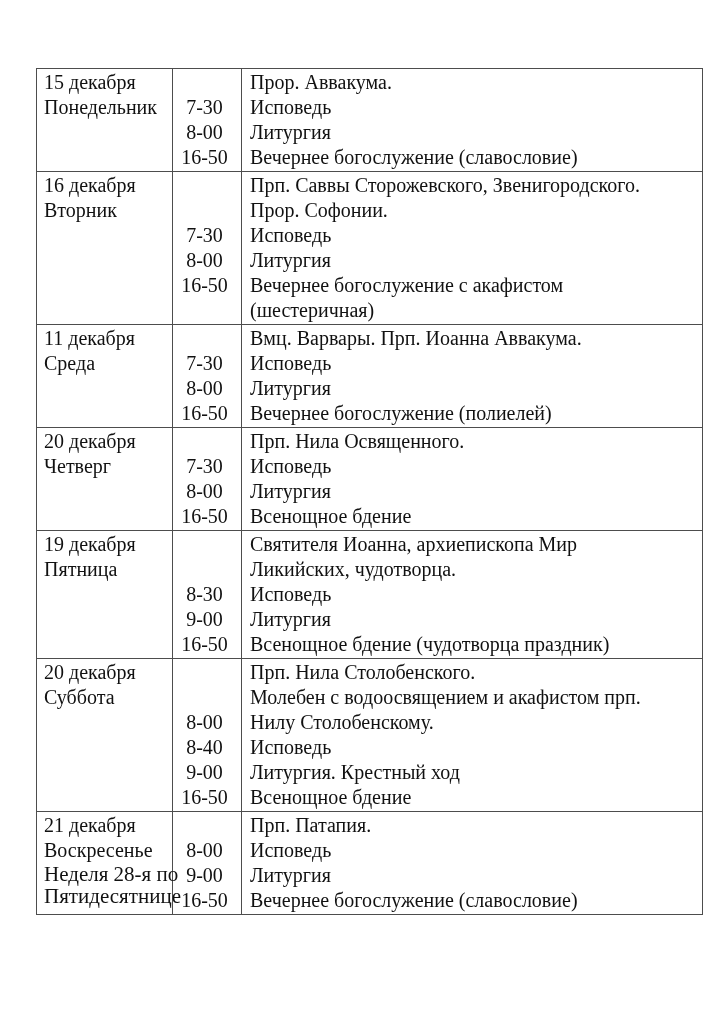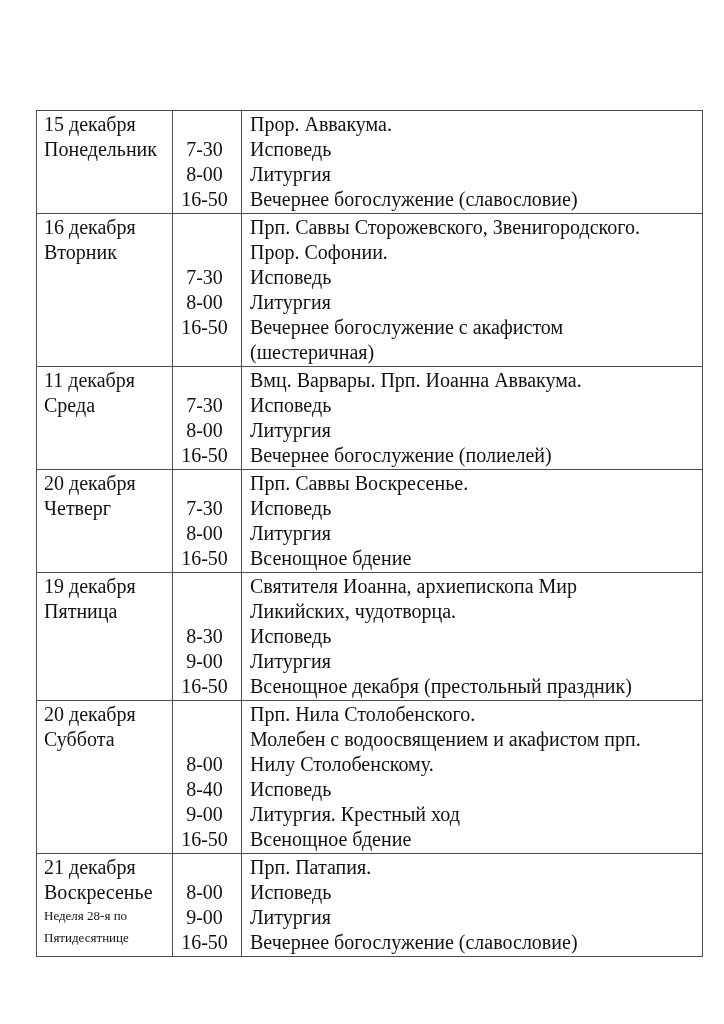--- a/index.html
+++ b/index.html
@@ -22,21 +22,20 @@
     background: #ffffff;
   }
   table.schedule {
     position: absolute;
     left: 36px;
     top: 68px;
     width: 667px;
     border-collapse: collapse;
     table-layout: fixed;
     font-size: 20px;
-    margin-top: 42px;
   }
   table.schedule td {
     border: 1px solid #4d4d4d;
     vertical-align: top;
     padding: 0;
   }
   td.col-date  { width: 135px; }
   td.col-time  { width: 68px;  }
   td.col-serv  { width: 460px; }
 
@@ -46,21 +45,21 @@
     white-space: nowrap;
     overflow: visible;
   }
   .date-cell-inner { padding: 1px 4px 1px 7px; }
   .time-cell-inner { padding: 1px 7px 1px 2px; text-align: center; }
   .serv-cell-inner { padding: 1px 4px 1px 8px; }
 
   .day-note {
     height: 22px;
     line-height: 22px;
-    font-size: 13px;
+    font-size: 21px;
     white-space: nowrap;
   }
 </style>
 </head>
 <body>
 
 <div class="page">
   <table class="schedule">
     <tbody id="schedule-body">
         <tr>
@@ -149,21 +148,21 @@
           <td class="col-time">
             <div class="time-cell-inner">
               <div class="line">&nbsp;</div>
               <div class="line">7-30</div>
               <div class="line">8-00</div>
               <div class="line">16-50</div>
             </div>
           </td>
           <td class="col-serv">
             <div class="serv-cell-inner">
-              <div class="line">Прп. Саввы Воскресенье.</div>
+              <div class="line">Прп. Нила Освященного.</div>
               <div class="line">Исповедь</div>
               <div class="line">Литургия</div>
               <div class="line">Всенощное бдение</div>
             </div>
           </td>
         </tr>
         <tr>
           <td class="col-date">
             <div class="date-cell-inner">
               <div class="line">19 декабря</div>
@@ -178,21 +177,21 @@
               <div class="line">9-00</div>
               <div class="line">16-50</div>
             </div>
           </td>
           <td class="col-serv">
             <div class="serv-cell-inner">
               <div class="line">Святителя Иоанна, архиепископа Мир</div>
               <div class="line">Ликийских, чудотворца.</div>
               <div class="line">Исповедь</div>
               <div class="line">Литургия</div>
-              <div class="line">Всенощное декабря (престольный праздник)</div>
+              <div class="line">Всенощное бдение (чудотворца праздник)</div>
             </div>
           </td>
         </tr>
         <tr>
           <td class="col-date">
             <div class="date-cell-inner">
               <div class="line">20 декабря</div>
               <div class="line">Суббота</div>
             </div>
           </td>

